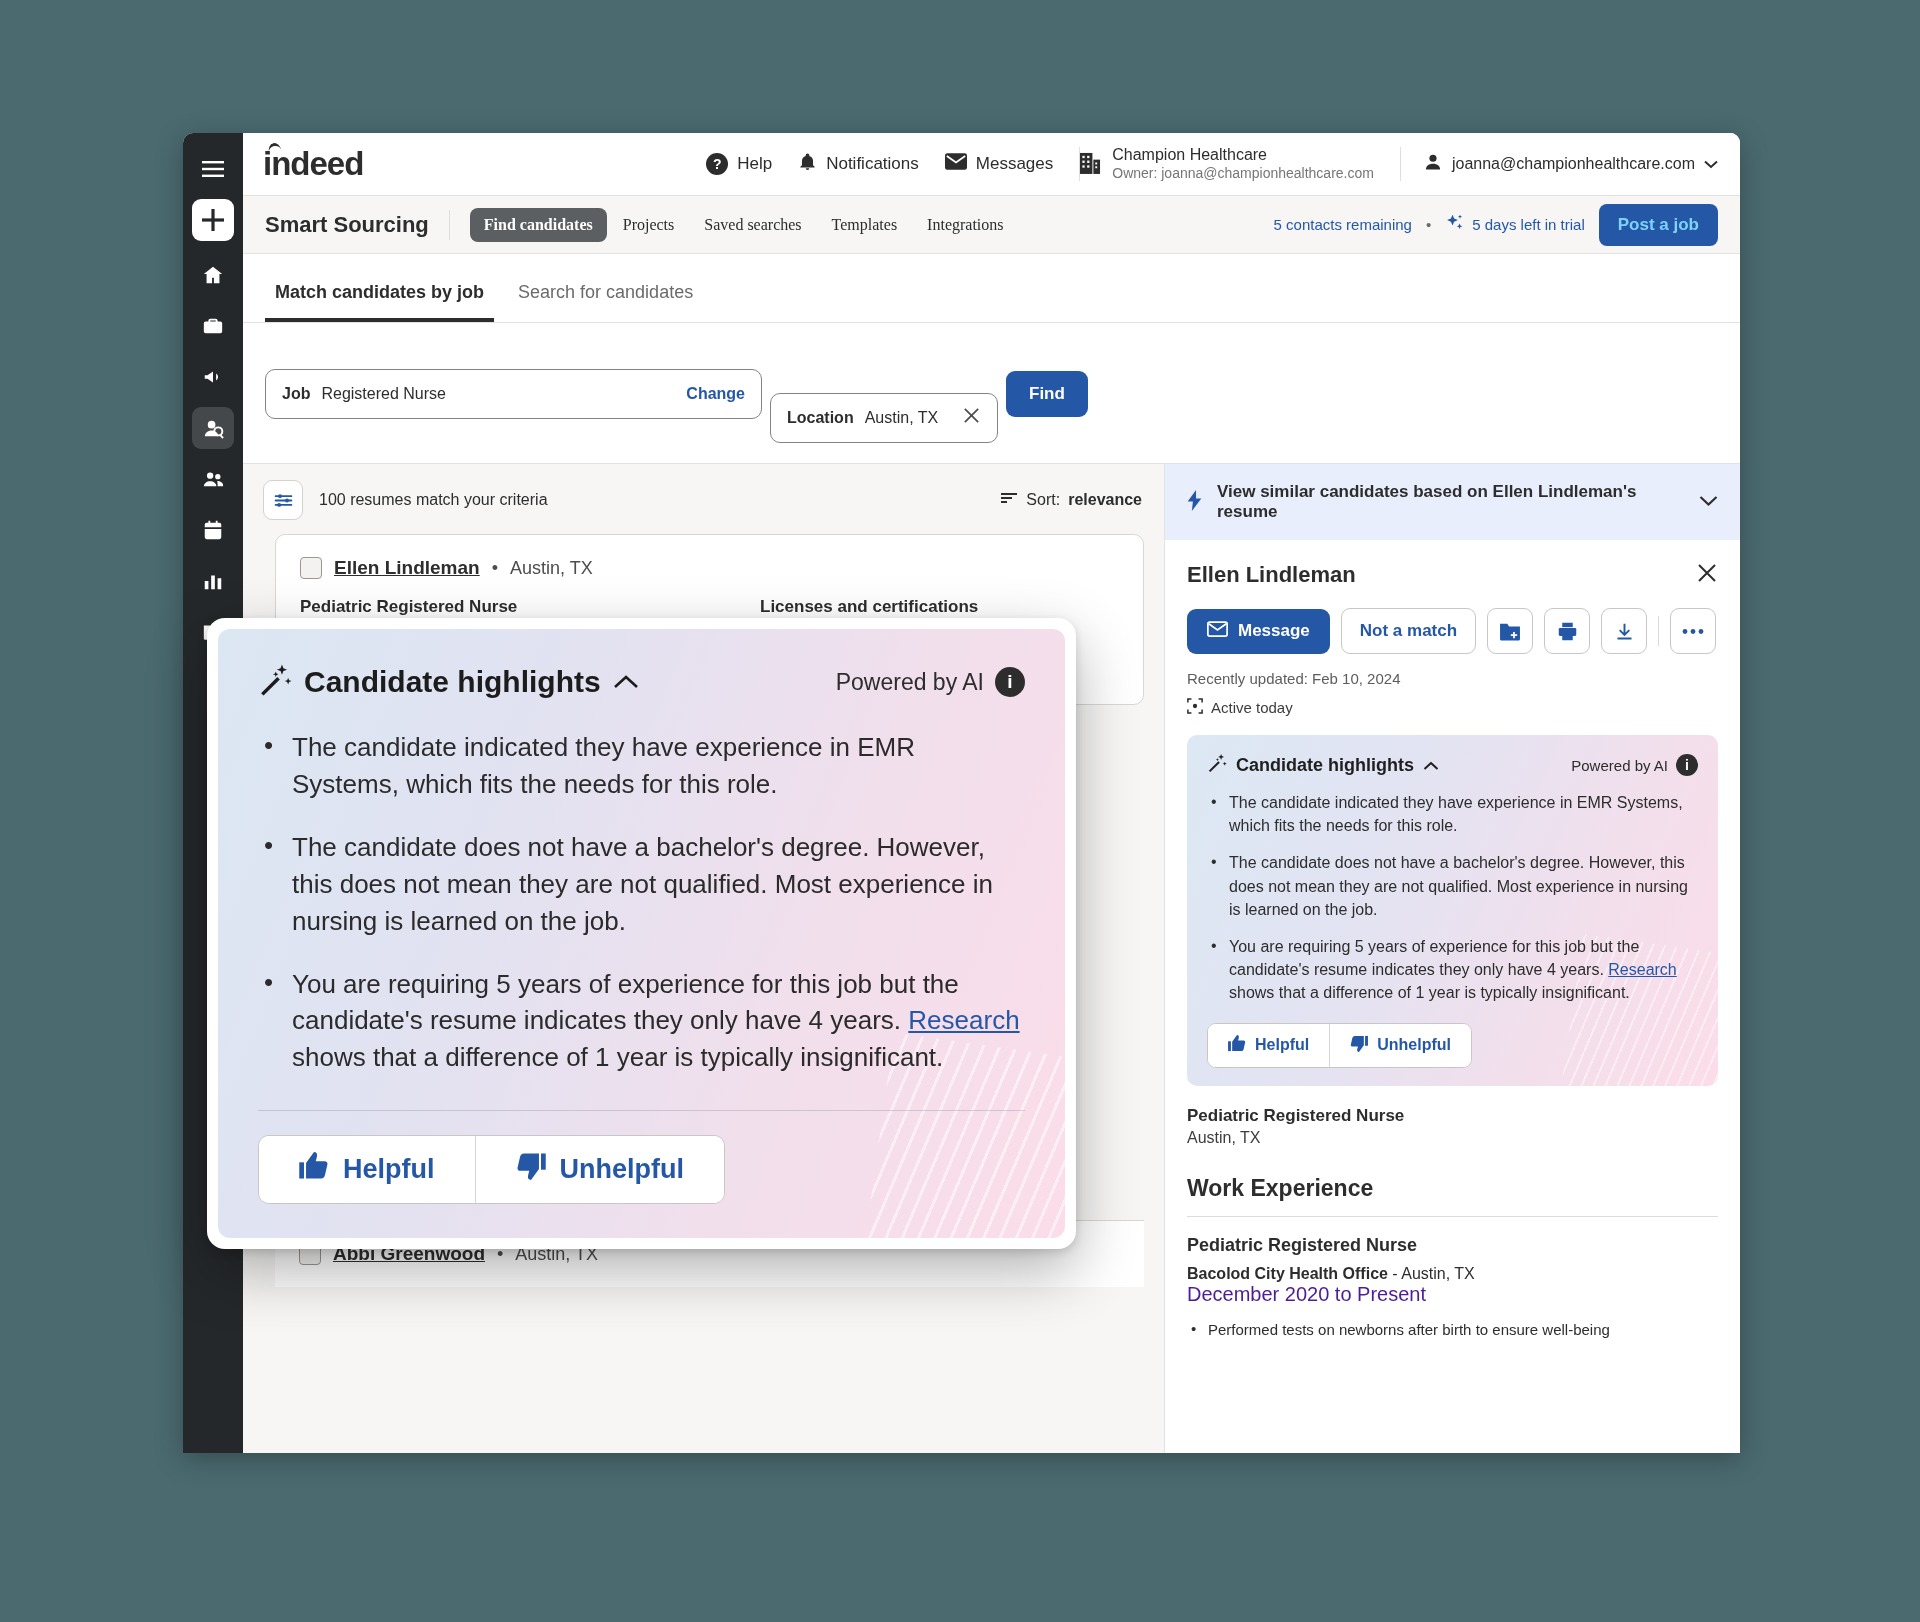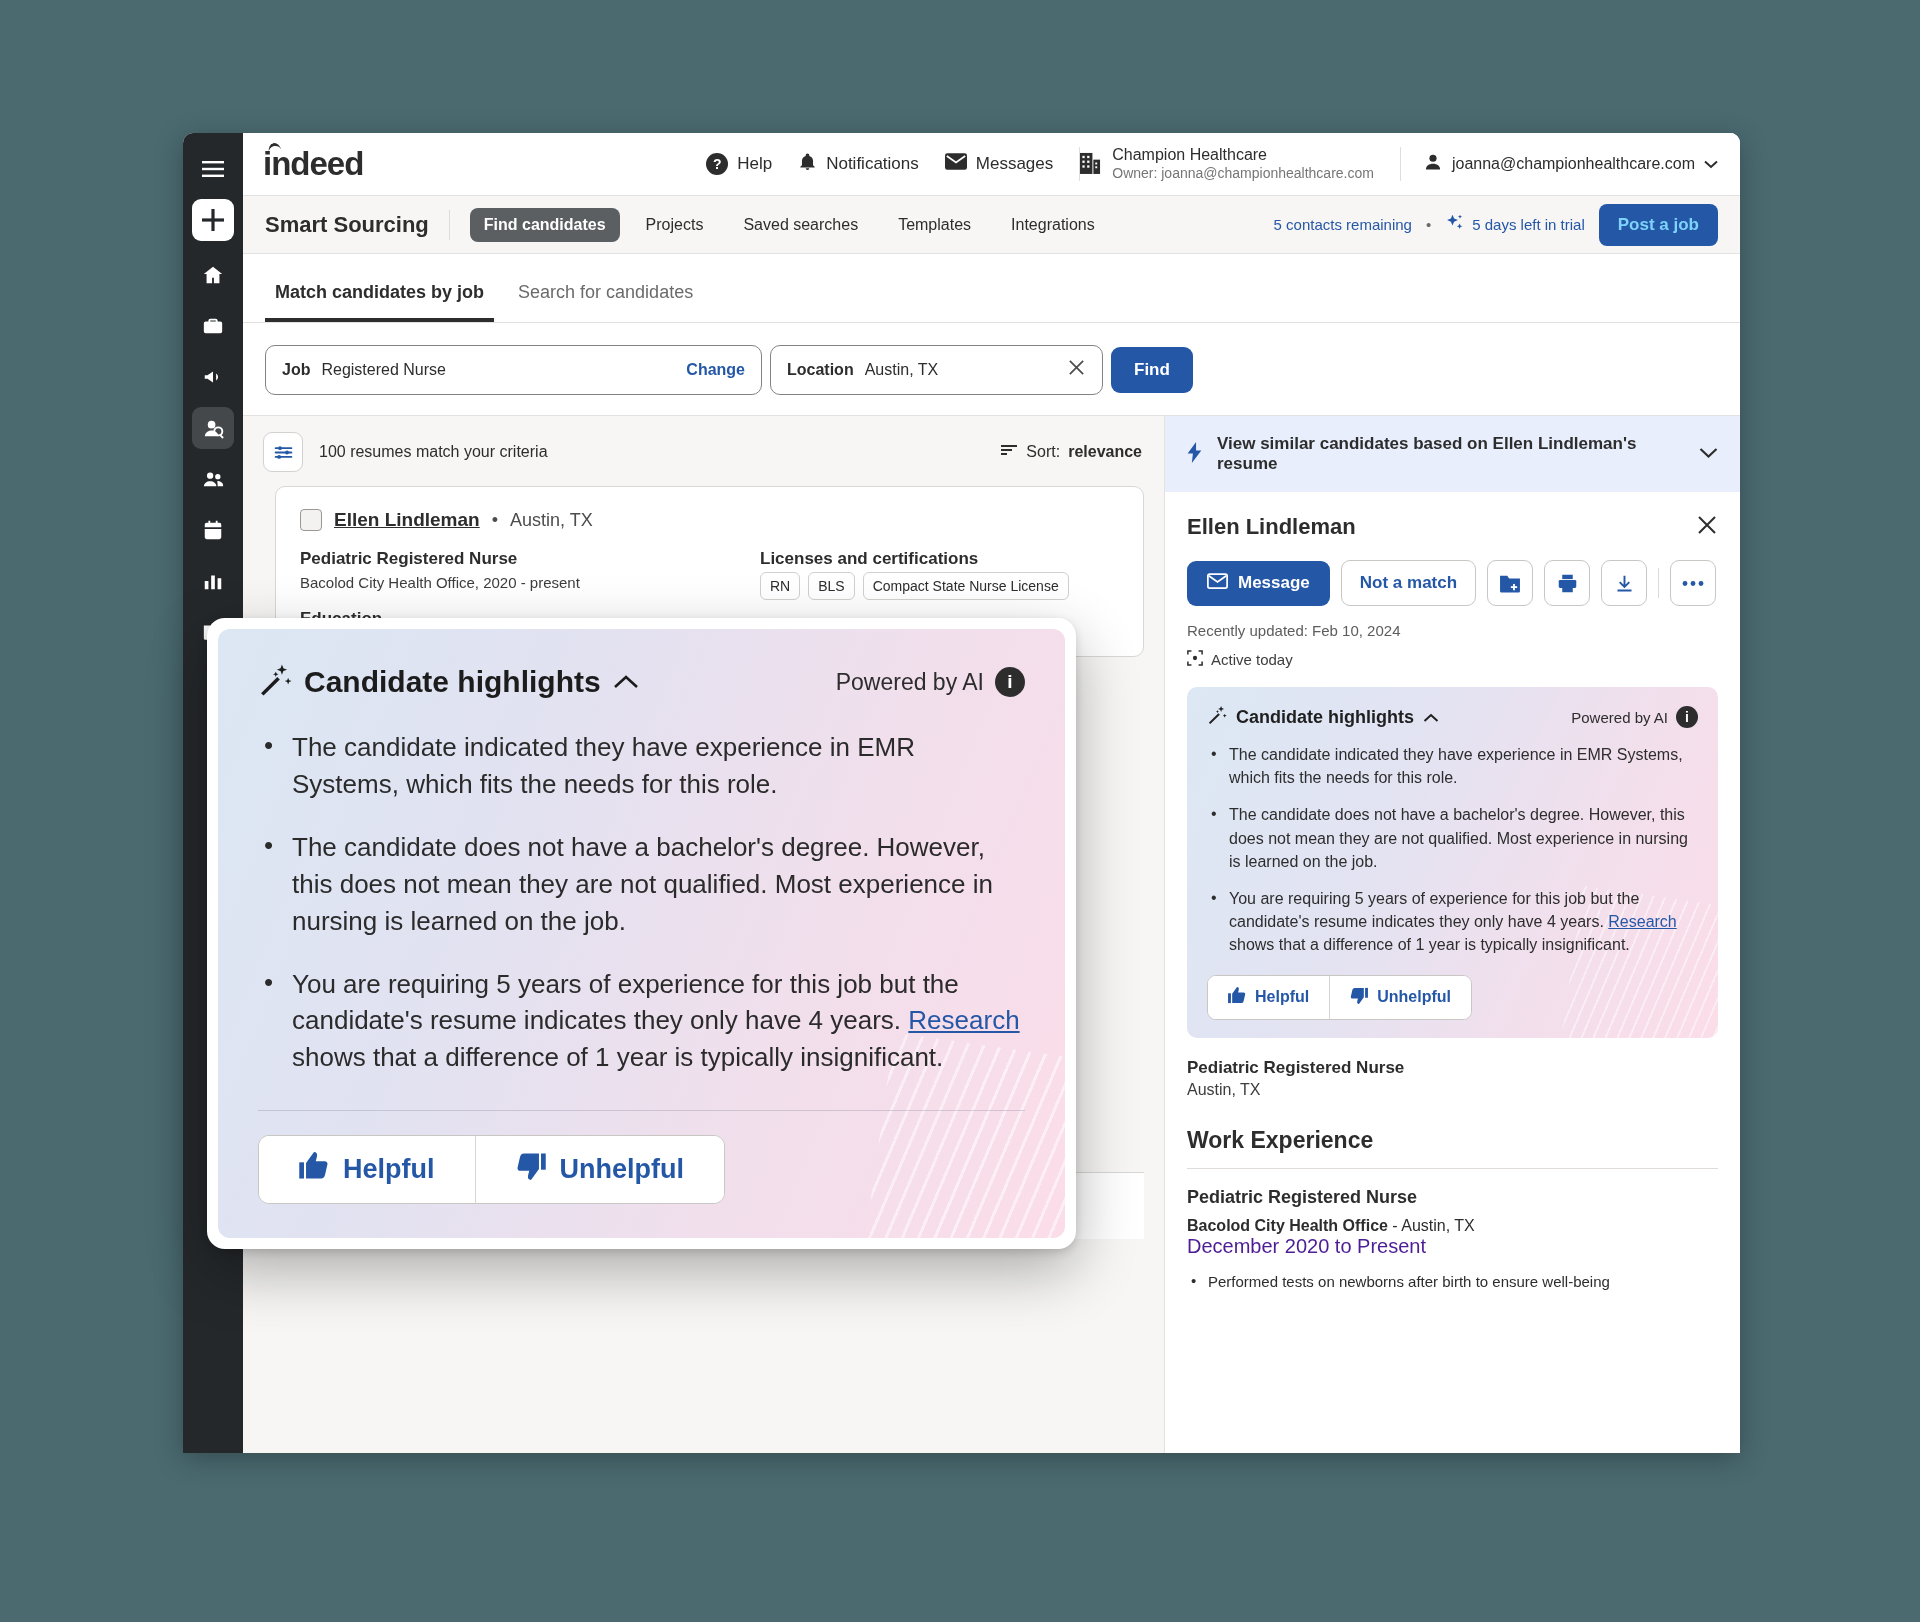--- a/index.html
+++ b/index.html
@@ -73,21 +73,21 @@
   
   .navbar {
     height: 58px; flex:0 0 58px;
     display:flex; align-items:center;
     padding: 0 22px 0 22px;
     background:#f7f6f5;
     border-bottom:1px solid #e4e2e0;
   }
   .brandline { font-size:22px; font-weight:700; color:#2d2d2d; }
   .nav-div { width:1px; height:30px; background:#dedbd8; margin:0 20px; }
-  .navtabs { display:flex; align-items:center; gap:12px; }
+  .navtabs { display:flex; align-items:center; gap:2px;font-family:Liberation Serif, serif; }
   .navtab { font-size:16px; color:#2d2d2d; padding:8px 14px; border-radius:8px; }
   .navtab.active { background:#5b5f62; color:#fff; font-weight:700; }
   .nav-right { margin-left:auto; display:flex; align-items:center; gap:14px; }
   .nav-note { font-size:15px; color:#2557a7; }
   .nav-bullet { font-size:15px; color:#6b6b6b; }
   .trial { display:flex; align-items:center; gap:7px; font-size:15px; color:#2557a7; }
   .btn-primary {
     background:#2557a7; color:#7dd3fc; font-size:17px; font-weight:700;
     padding:11px 19px; border-radius:8px; border:none;
   }
@@ -99,21 +99,21 @@
   .subtab { font-size:18px; color:#6b6b6b; padding:10px 10px 15px 10px; }
   .subtab.active { color:#2d2d2d; font-weight:700; border-bottom:4px solid #2d2d2d; }
 
   .searchrow { display:flex; align-items:center; gap:8px; padding: 22px 22px 20px 22px; }
   .field {
     height:50px; display:flex; align-items:center; gap:11px;
     border:1px solid #85837f; border-radius:10px; padding:0 16px;
     background:#fff;
   }
   .field.job { width:497px; }
-  .field.loc { width:333px; }
+  .field.loc { width:228px;margin-top:48px; }
   .field-label { font-size:16px; font-weight:700; color:#2d2d2d; }
   .field-val { font-size:16px; color:#2d2d2d; }
   .field-action { margin-left:auto; font-size:16px; font-weight:700; color:#2557a7; }
   .field-clear { margin-left:auto; font-size:20px; color:#5a5a5a; }
   .btn-find {
     background:#2557a7; color:#fff; font-size:17px; font-weight:700;
     padding:13px 23px; border-radius:9px; border:none;
   }
 
   

